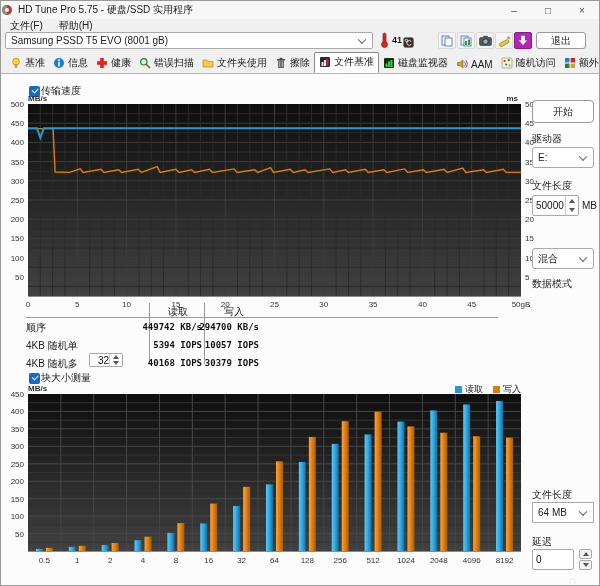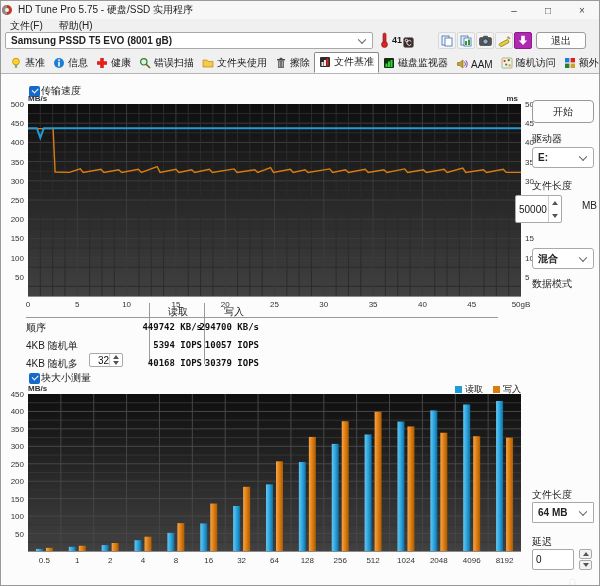--- a/index.html
+++ b/index.html
@@ -12,21 +12,21 @@
     display:flex;align-items:center;font-size:10px;}
   .title-text{margin-left:5px;color:#222;}
   .winbtns{position:absolute;right:0;top:0;height:18px;display:flex;}
   .winbtn{width:34px;height:18px;display:flex;align-items:center;justify-content:center;
     font-size:10px;color:#444;}
   
   .menubar{position:absolute;top:18px;left:0;right:0;height:13px;display:flex;gap:16px;
     padding-left:9px;font-size:10px;align-items:center;color:#222;}
   
   .combo{position:absolute;background:#fff;border:1px solid #a9a9a9;border-radius:2px;
-    font-size:10px;display:flex;align-items:center;padding-left:5px;box-sizing:border-box;color:#222;font-weight:bold;}
+    font-size:10px;display:flex;align-items:center;padding-left:5px;box-sizing:border-box;color:#222;}
   .chev{position:absolute;right:7px;top:50%;width:5px;height:5px;border-right:1.3px solid #666;
     border-bottom:1.3px solid #666;transform:translateY(-72%) rotate(45deg);}
   .toolbtn{position:absolute;width:18px;height:17px;display:flex;align-items:center;
     justify-content:center;background:#f4f4f4;border:1px solid #d9d9d9;border-radius:2px;box-sizing:border-box;}
   .btn{position:absolute;background:#fdfdfd;border:1px solid #9a9a9a;border-radius:3px;
     font-size:10px;display:flex;align-items:center;justify-content:center;box-sizing:border-box;color:#1a1a1a;}
   
   .tabbar{position:absolute;top:52px;left:0;right:0;height:21px;display:flex;align-items:flex-end;
     padding-left:5px;border-bottom:1px solid #b5b5b5;background:#f0f0f0;box-sizing:border-box;}
   .tab{display:flex;align-items:center;gap:3px;font-size:10px;padding:2px 4px 3px 4px;white-space:nowrap;color:#1a1a1a;}
@@ -526,21 +526,21 @@
       <text x="23" y="14" font-size="8" fill="#333" text-anchor="end">450</text>
     </svg>
 
   <div class="btn" style="left:531px;top:99px;width:62px;height:23px;border-radius:4px;">开始</div>
   <div class="plabel" style="left:531px;top:131px;">驱动器</div>
   <div class="combo" style="left:531px;top:146px;width:62px;height:21px;border-radius:3px;">
     <span>E:</span>
     <span class="chev"></span>
   </div>
   <div class="plabel" style="left:531px;top:178px;">文件长度</div>
-  <div class="spinbox" style="left:514px;top:194px;width:47px;height:28px;">
+  <div class="spinbox" style="left:531px;top:194px;width:47px;height:21px;">
     <input value="50000" style="">
     <span class="spin">
         <div>
           <span class="tri-up"></span>
         </div>
         <div>
           <span class="tri-dn"></span>
         </div>
       </span>
   </div>

